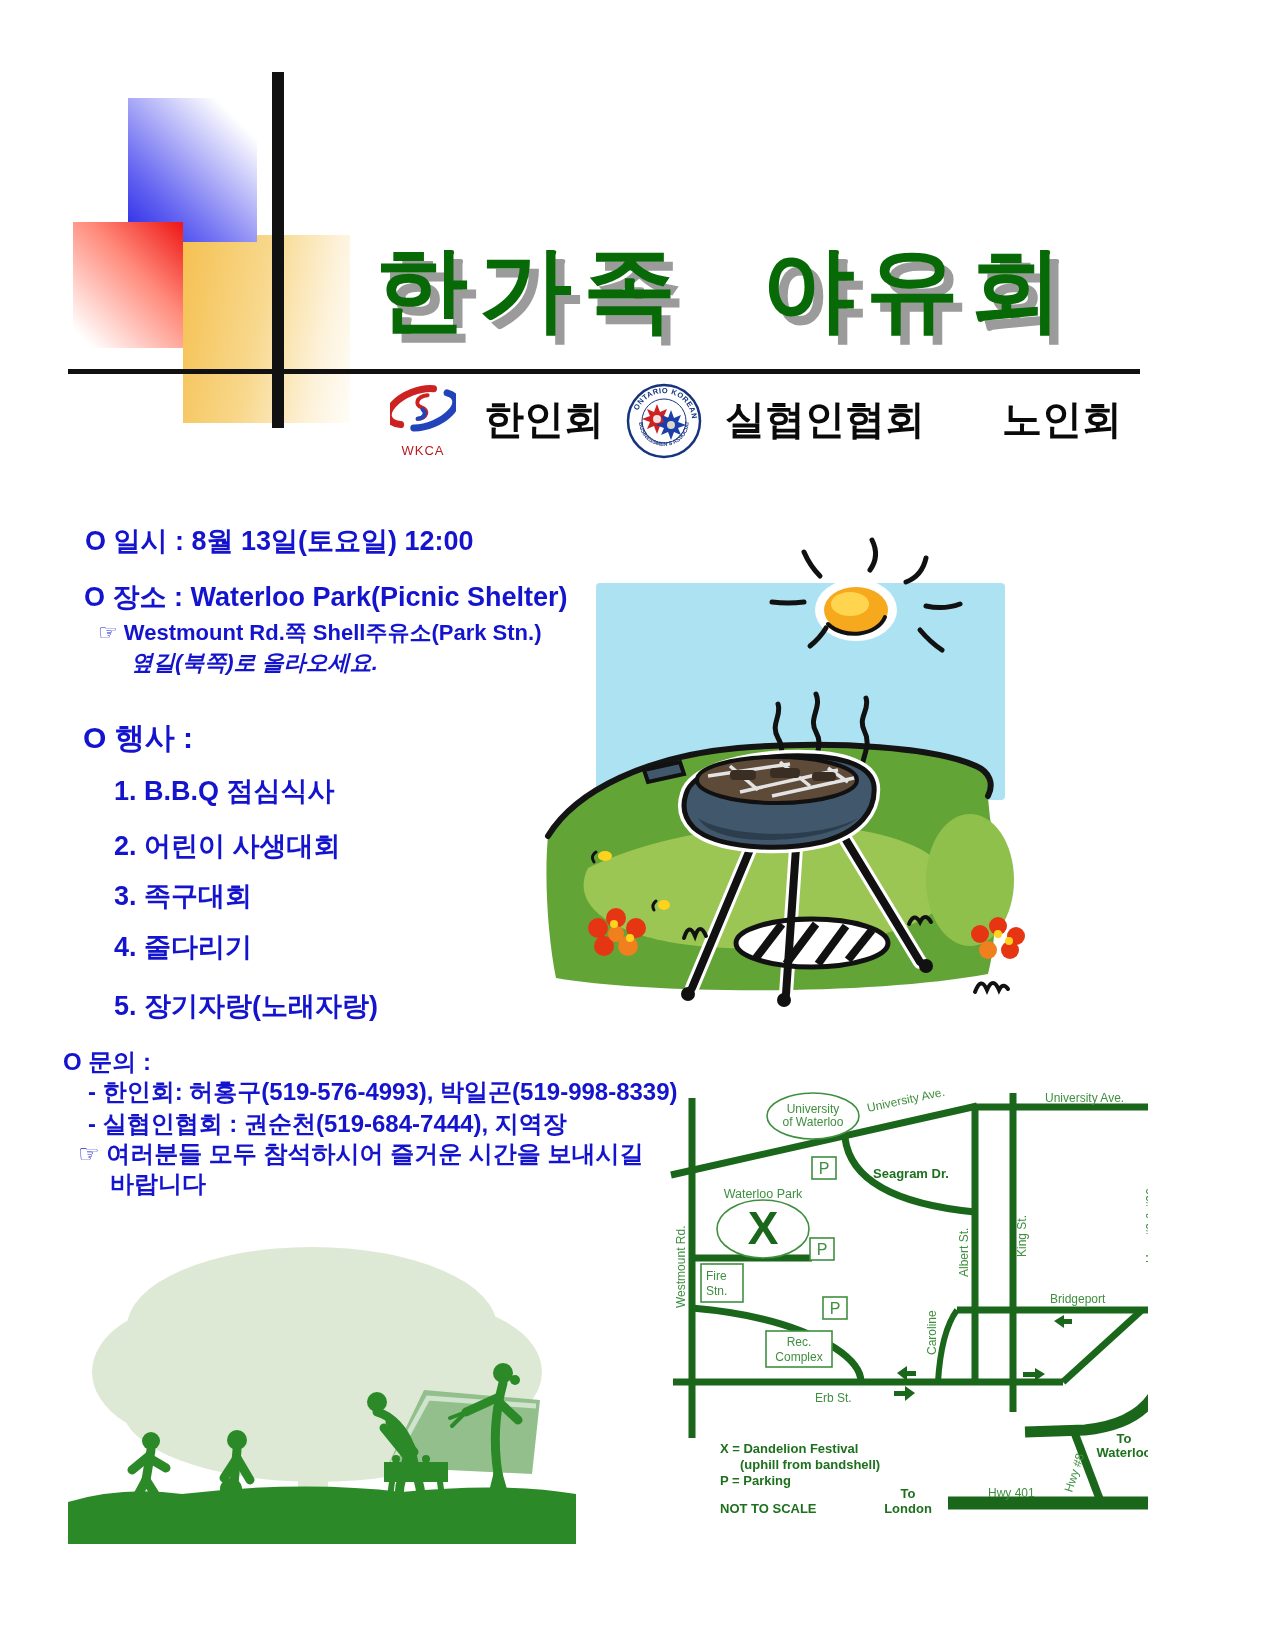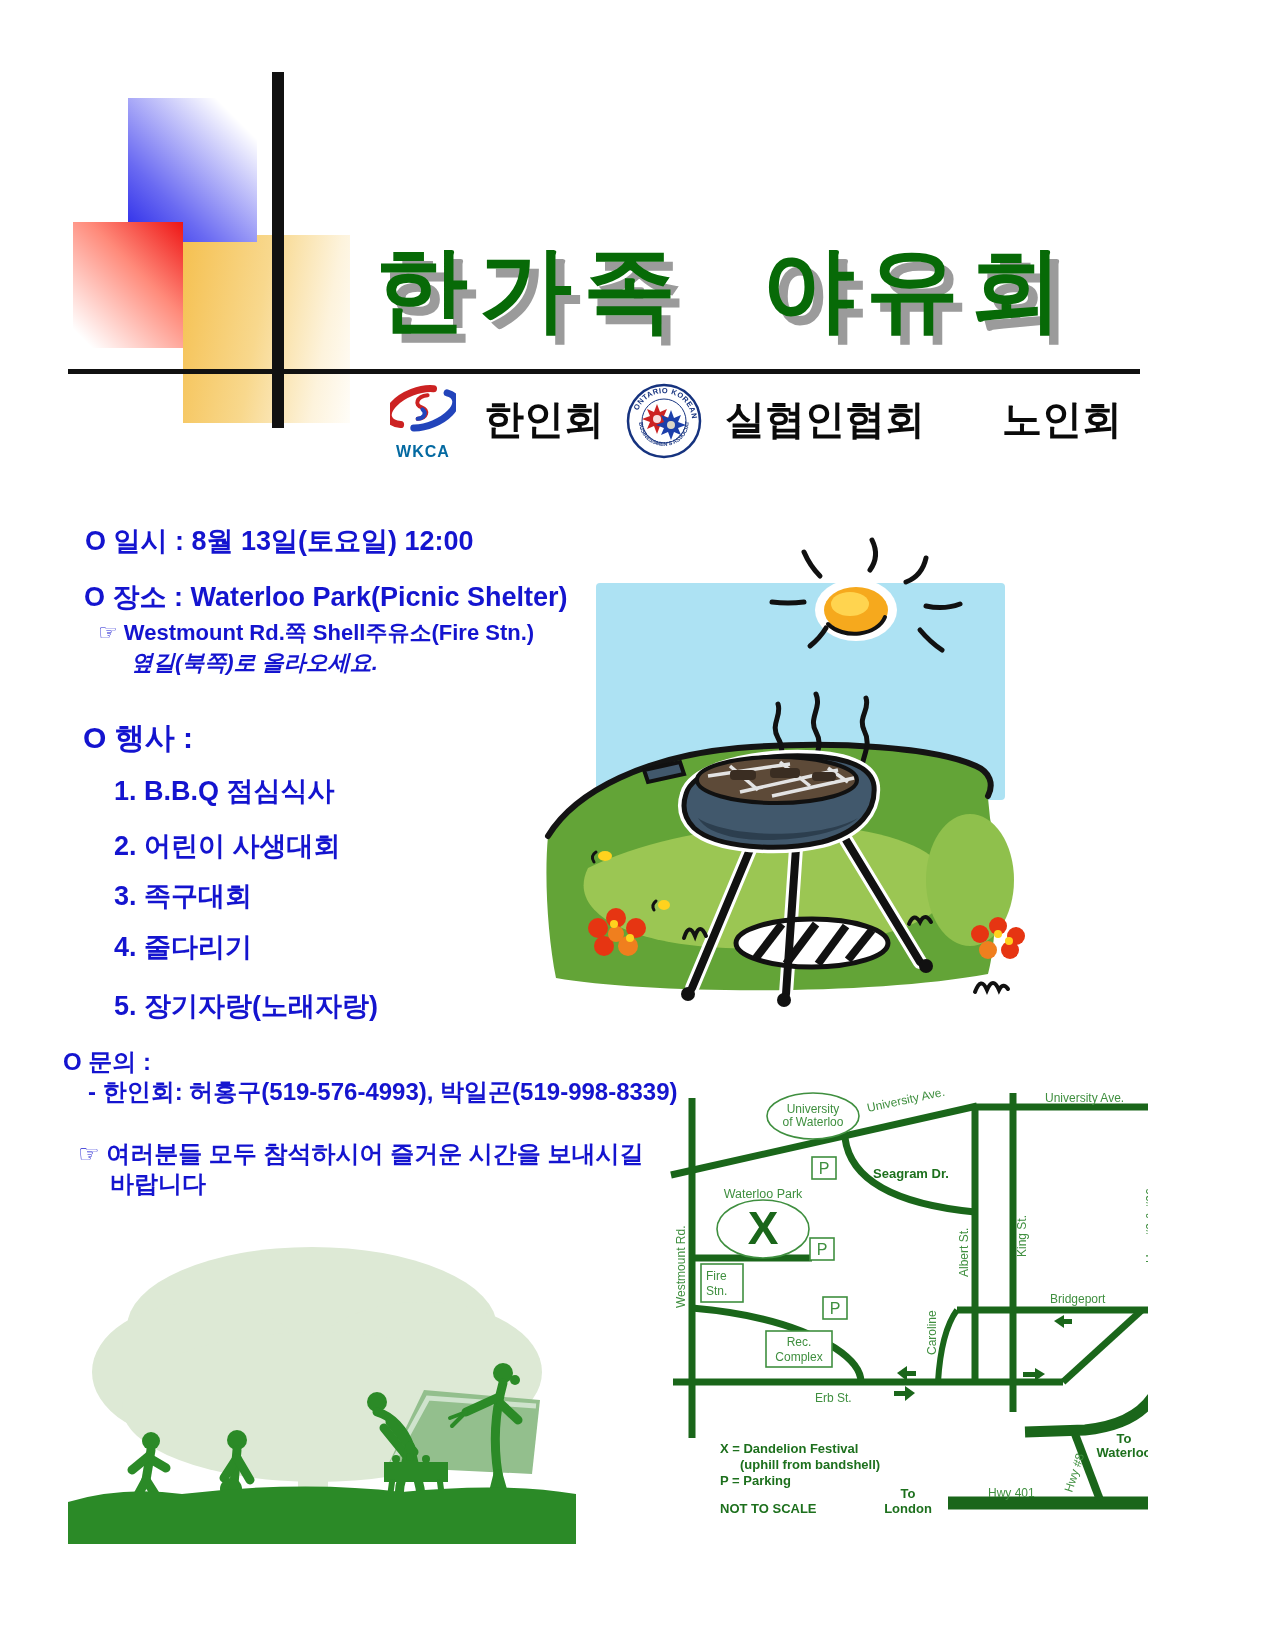--- a/index.html
+++ b/index.html
@@ -18,21 +18,21 @@
   .sq-red{left:73px;top:222px;width:110px;height:126px;z-index:3;
     background:linear-gradient(225deg,#ee1515 0%,#ff8a7a 40%,#ffffff 92%);}
   .vbar{left:272px;top:72px;width:12px;height:356px;background:var(--ink);z-index:4;}
   .hline{left:68px;top:369px;width:1072px;height:5px;background:var(--ink);z-index:4;}
   
   .page-title{left:375px;top:243px;z-index:5;font-size:93px;font-weight:800;line-height:1;
     color:var(--title-green);letter-spacing:11px;word-spacing:38px;white-space:nowrap;
     text-shadow:9px 9px 0 var(--title-shadow);}
   
   .org-label{font-size:40px;font-weight:800;color:#0a0a0a;white-space:nowrap;line-height:1;margin-left:6px;}
-  .wkca-abbr{font-size:16px;font-weight:bold;color:#0369a1;letter-spacing:1px;}
+  .wkca-abbr{font-size:13px;font-weight:normal;color:#b91c1c;letter-spacing:1px;}
   
   .blue{color:var(--body-blue);font-weight:bold;white-space:nowrap;line-height:1.05;}
   .fs27{font-size:27px;} .fs26{font-size:30px;} .fs24{font-size:24px;} .fs22{font-size:22px;}
   
   .mt{font-family:"Liberation Sans",sans-serif;font-size:12px;fill:var(--map-label);}
   .mtb{font-family:"Liberation Sans",sans-serif;font-size:13px;font-weight:bold;fill:var(--map-bold);}
   .mbox{fill:#fff;stroke:var(--map-label);stroke-width:1.6;}
   .road{stroke:var(--map-road);fill:none;}
 </style>
 </head>
@@ -79,30 +79,31 @@
         <circle cx="-7" cy="-2" r="4" fill="#ffffff" opacity="0.85"></circle>
         <circle cx="7" cy="4" r="4" fill="#fff3cc" opacity="0.85"></circle>
       </g>
     </svg>
   </div>
   <div class="abs org-label" style="left:719px;top:399px;z-index:5;">실협인협회</div>
   <div class="abs org-label" style="left:996px;top:399px;z-index:5;">노인회</div>
 
   <div class="abs blue fs27" style="left:85px;top:527px;">O 일시 : 8월 13일(토요일) 12:00</div>
   <div class="abs blue fs27" style="left:84px;top:583px;">O 장소 : Waterloo Park(Picnic Shelter)</div>
-  <div class="abs blue fs22" style="left:98px;top:621px;">☞ Westmount Rd.쪽 Shell주유소(Fire Stn.)</div>
+  <div class="abs blue fs22" style="left:98px;top:621px;">☞ Westmount Rd.쪽 Shell주유소(Park Stn.)</div>
   <div class="abs blue fs22" style="left:131px;top:651px;font-style:italic;">옆길(북쪽)로 올라오세요.</div>
   <div class="abs blue fs26" style="left:83px;top:722px;">O 행사 :</div>
   <div class="abs blue fs27" style="left:114px;top:777px;">1. B.B.Q 점심식사</div>
   <div class="abs blue fs27" style="left:114px;top:832px;">2. 어린이 사생대회</div>
   <div class="abs blue fs27" style="left:114px;top:882px;">3. 족구대회</div>
   <div class="abs blue fs27" style="left:114px;top:933px;">4. 줄다리기</div>
   <div class="abs blue fs27" style="left:114px;top:992px;">5. 장기자랑(노래자랑)</div>
   <div class="abs blue fs24" style="left:63px;top:1049px;">O 문의 :</div>
   <div class="abs blue fs24" style="left:88px;top:1079px;">- 한인회: 허홍구(519-576-4993), 박일곤(519-998-8339)</div>
+  <div class="abs blue fs24" style="left:88px;top:1111px;">- 실협인협회 : 권순천(519-684-7444), 지역장</div>
   <div class="abs blue fs24" style="left:78px;top:1141px;">☞ 여러분들 모두 참석하시어 즐거운 시간을 보내시길</div>
   <div class="abs blue fs24" style="left:110px;top:1171px;">바랍니다</div>
 
   <svg class="abs" style="left:528px;top:518px;" width="500" height="492" viewBox="0 0 500 492">
     <rect x="68" y="65" width="409" height="217" rx="4" fill="#ade2f3"></rect>
 
     <g>
       <ellipse cx="328" cy="92" rx="41" ry="31" fill="#ffffff"></ellipse>
       <ellipse cx="328" cy="92" rx="32" ry="23" fill="#f6a91d"></ellipse>
       <ellipse cx="322" cy="86" rx="19" ry="12" fill="#ffd44f"></ellipse>

